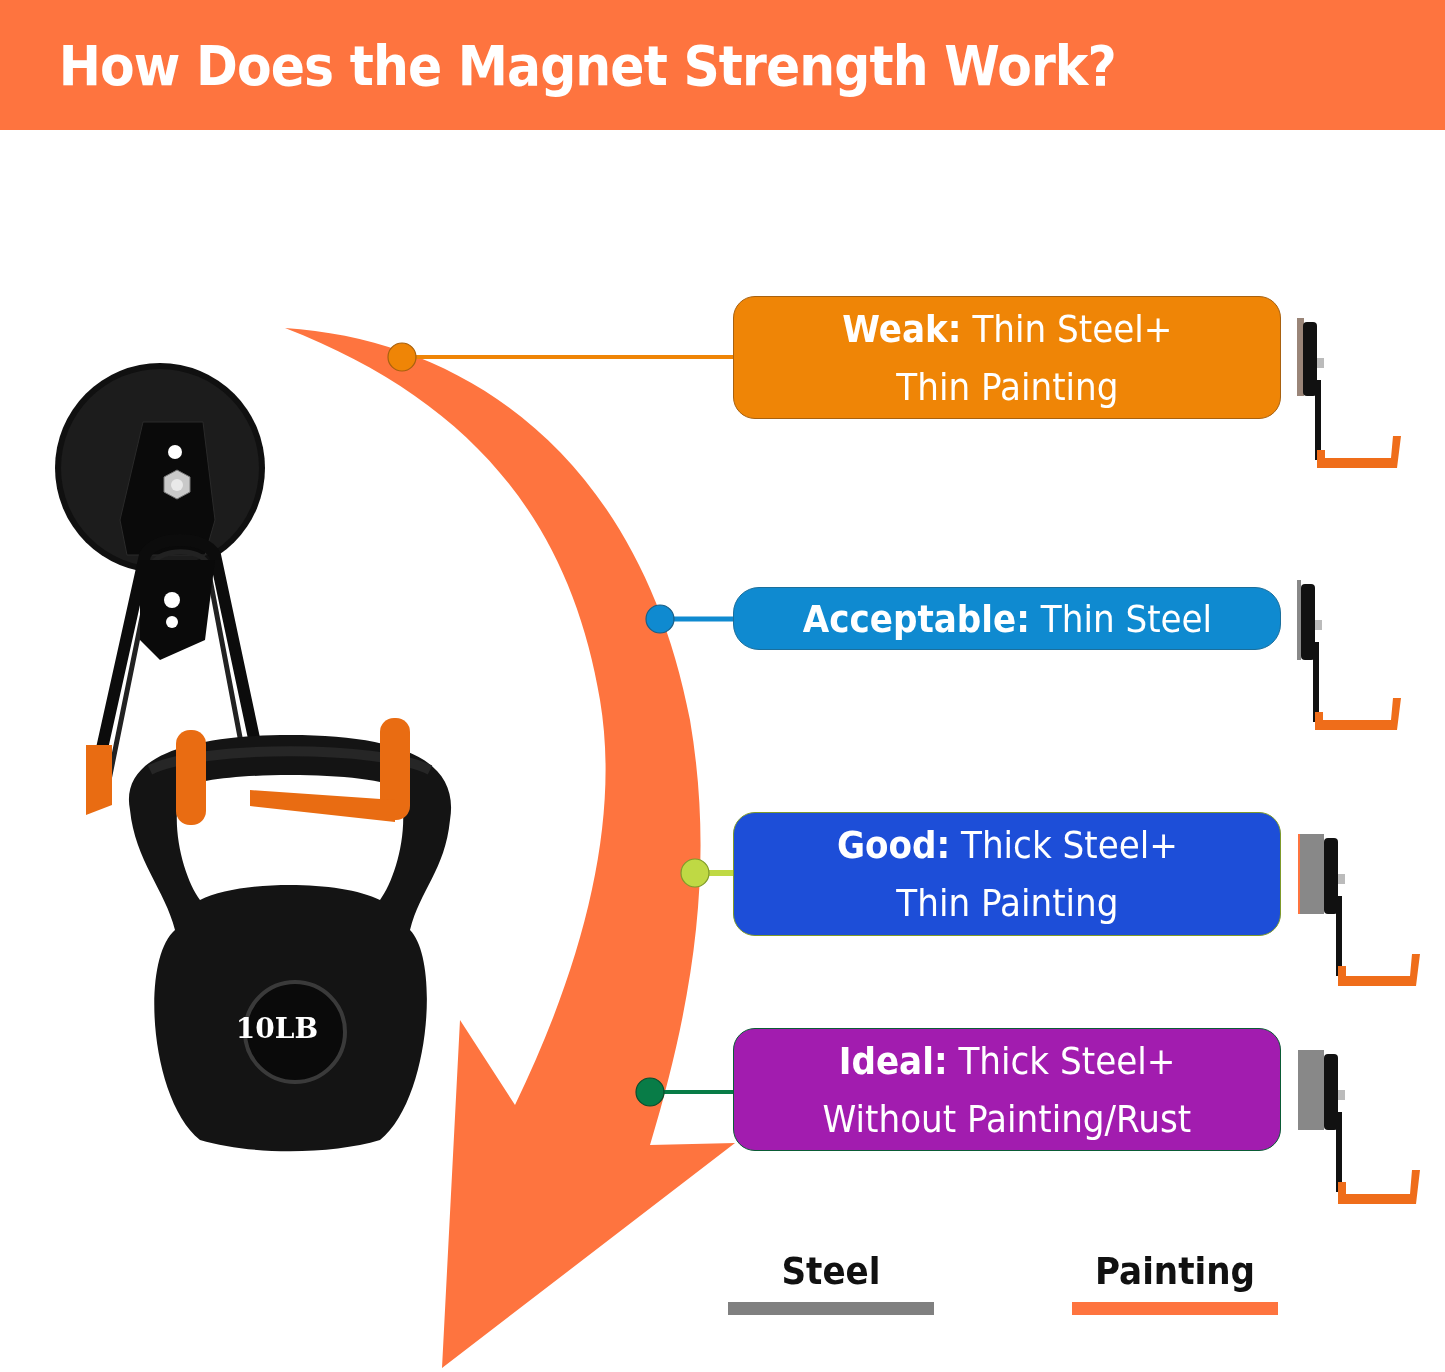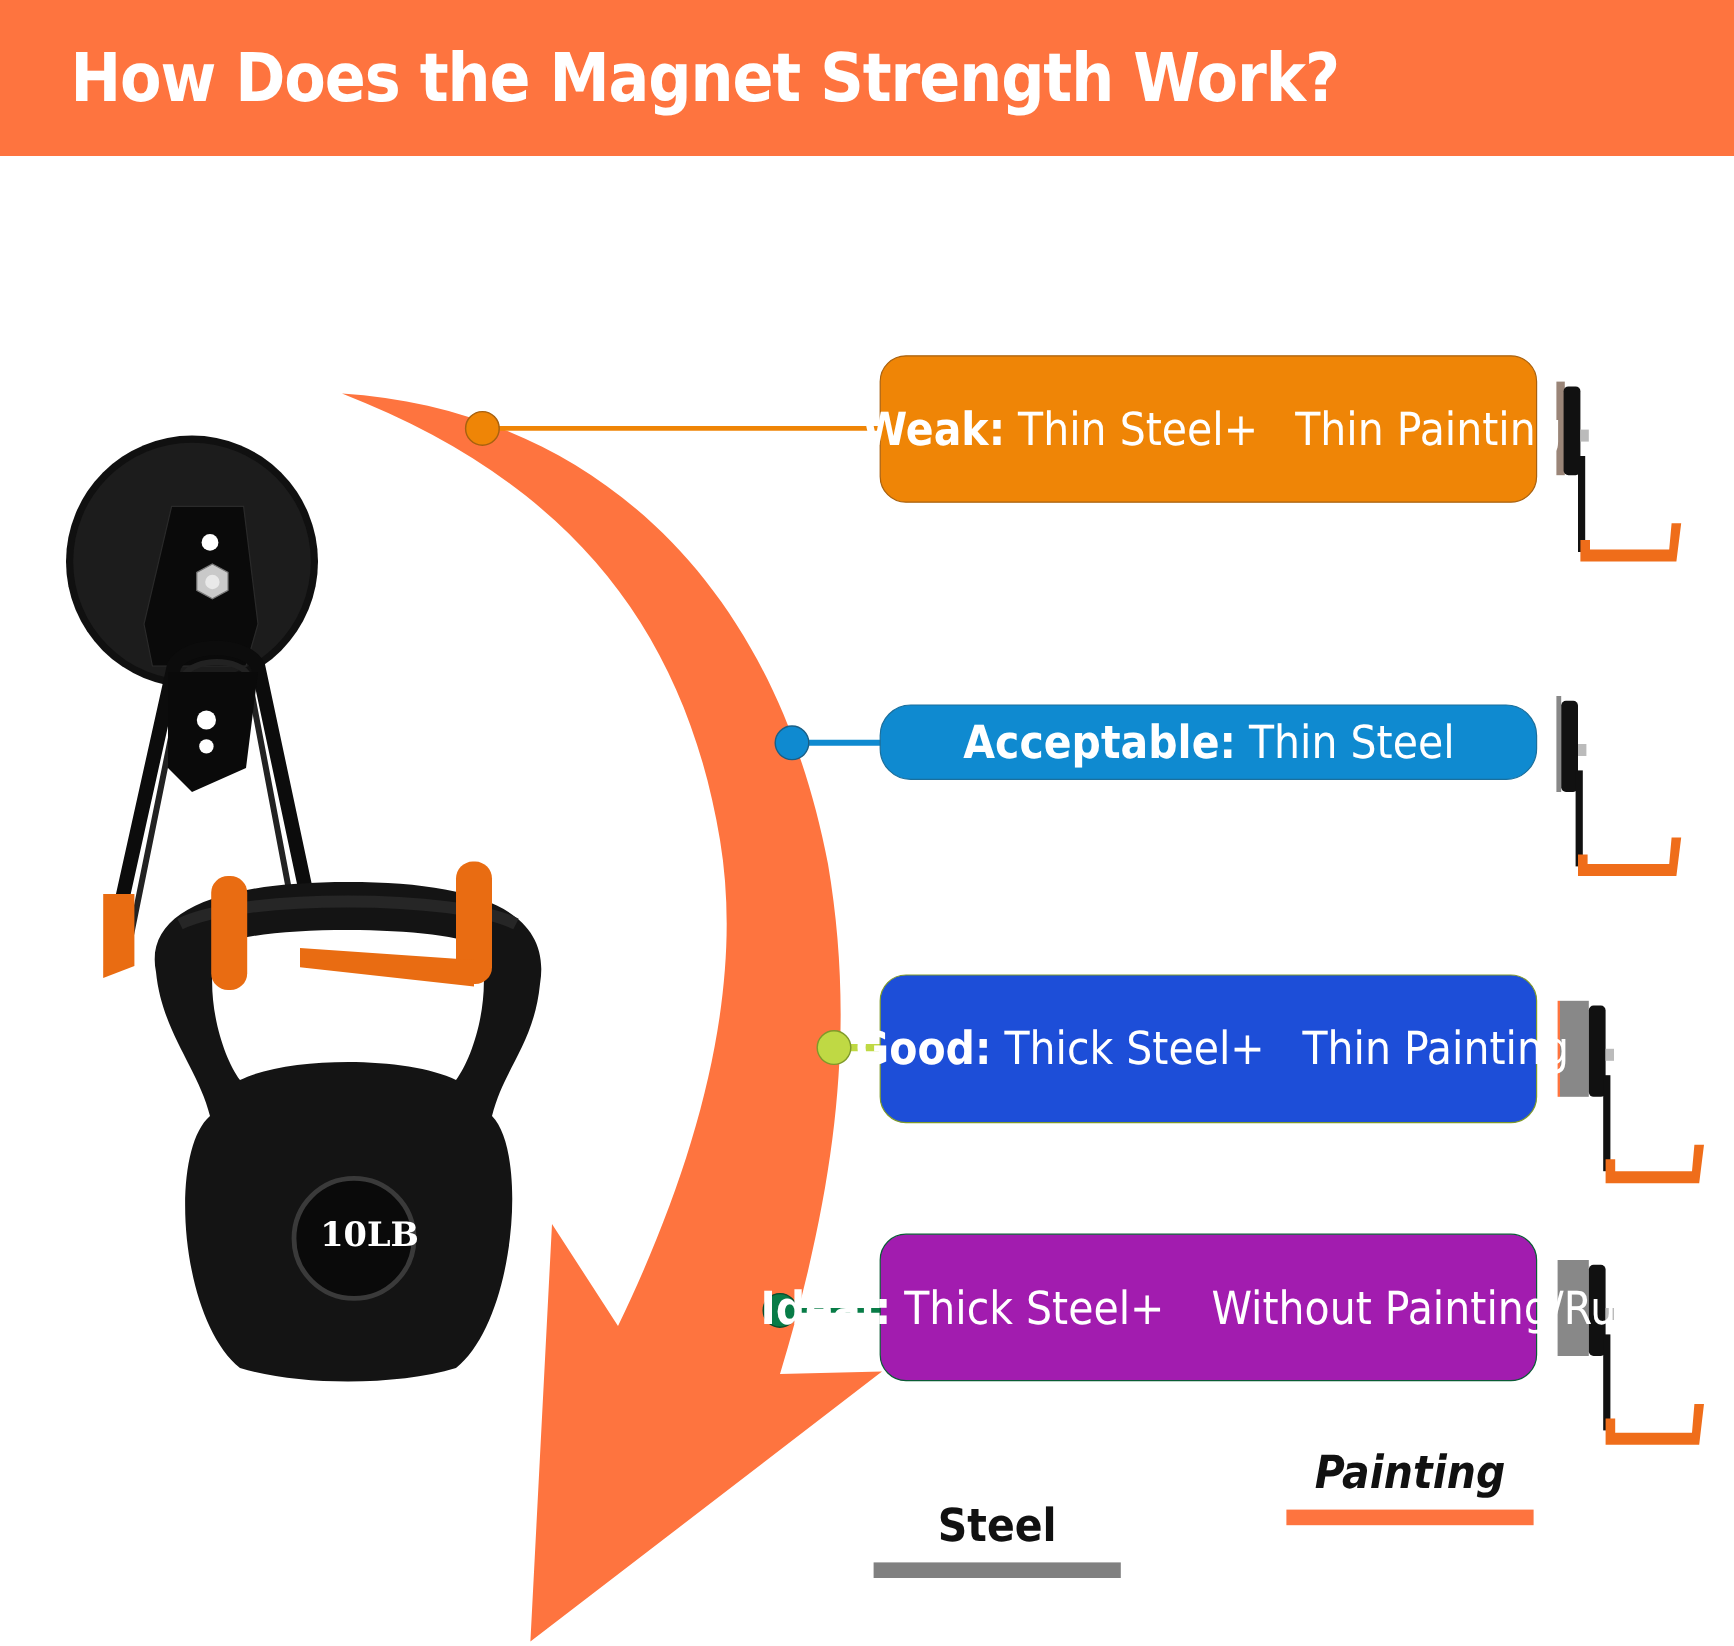--- a/index.html
+++ b/index.html
@@ -15,43 +15,43 @@
     color: #ffffff; font-weight: bold; font-size: 56px; letter-spacing: -1px;
     font-family: "DejaVu Sans", sans-serif;
     transform: scaleX(0.9);
   }
 
   .art { position: absolute; left: 0; top: 0; width: 1445px; height: 1372px; }
 
   .level-box {
     position: absolute; left: 733px; width: 548px;
     border-radius: 22px;
-    display: flex; align-items: center; justify-content: center;
+    display: flex; flex-direction: column; align-items: center; justify-content: center;
     color: #ffffff; font-size: 38px; line-height: 58px;
     font-family: "DejaVu Sans", sans-serif;
   }
   .level-box .line { white-space: nowrap; transform: scaleX(0.9); }
   .level-box .lvl { font-weight: bold; }
 
   .box-weak { top: 296px; height: 123px; background: #ef8506; border: 1.5px solid #a8610f; }
   .box-acceptable { top: 587px; height: 63px; background: #0f8ad0; border: 1.5px solid #1b6f9c; border-radius: 26px; }
   .box-good { top: 812px; height: 124px; background: #1d4ed8; border: 1.5px solid #7f9a2a; }
   .box-ideal { top: 1028px; height: 123px; background: #a21caf; border: 1.5px solid #0a5c35; }
 
   .legend-item { position: absolute; text-align: center; }
   .legend-label {
     font-size: 38px; font-weight: bold; color: #111111; line-height: 46px;
     font-family: "DejaVu Sans", sans-serif; transform: scaleX(0.9);
   }
   .legend-bar { height: 13px; margin-top: 8px; }
   .legend-steel { left: 728px; top: 1248px; width: 206px; }
-  .legend-painting { left: 1072px; top: 1204px; width: 206px; font-style: italic; }
+  .legend-painting { left: 1072px; top: 1248px; width: 206px; }
 
   .weight-label {
-    position: absolute; left: 263px; top: 1012px; width: 90px; text-align: center;
+    position: absolute; left: 232px; top: 1012px; width: 90px; text-align: center;
     font-family: "DejaVu Serif", "Liberation Serif", serif; font-weight: bold;
     font-size: 28px; color: #ffffff;
   }
 </style>
 </head>
 <body>
 
 <div class="banner">
   <div class="banner-title">How Does the Magnet Strength Work?</div>
 </div>

